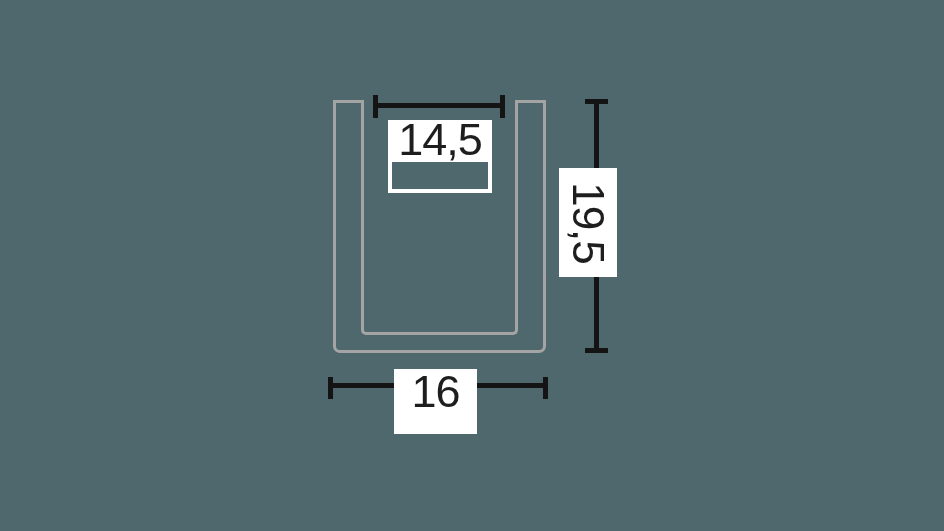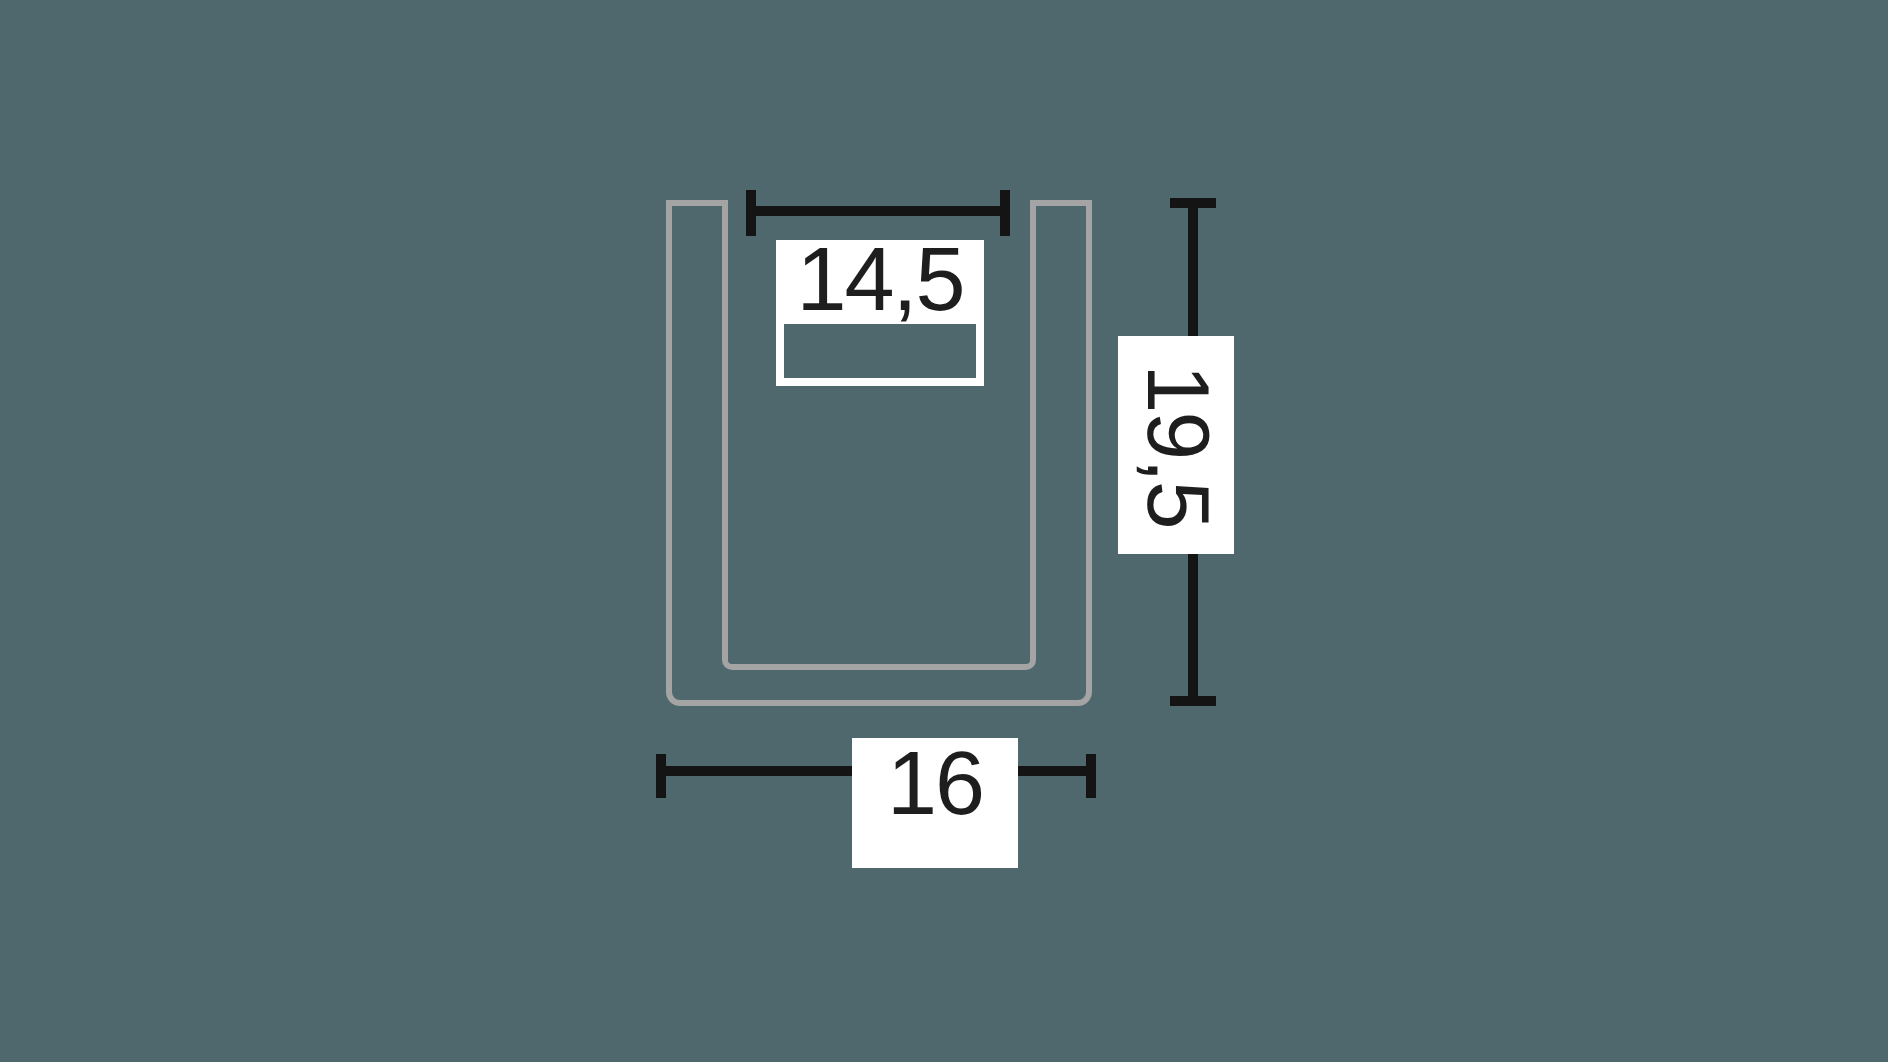--- a/index.html
+++ b/index.html
@@ -48,21 +48,21 @@
   .detail-label {
     position:absolute; left:-4px; top:-4px; width:104px; height:42px;
     background:var(--labelbg,#ffffff);
     display:flex; align-items:flex-end; justify-content:center;
     font-size:45px; line-height:1; letter-spacing:-1px;
   }
   .label-width {
     left:394px; top:369px; width:83px; height:65px;
     background:var(--labelbg,#ffffff);
     display:flex; align-items:flex-start; justify-content:center;
-    font-size:45px; line-height:1.0; letter-spacing:-1px;margin-left:32px;
+    font-size:45px; line-height:1.0; letter-spacing:-1px;
   }
   .label-height {
     left:559px; top:168px; width:58px; height:109px;
     background:var(--labelbg,#ffffff);
     display:flex; align-items:center; justify-content:center;
   }
   .label-height span {
     transform:rotate(90deg); white-space:nowrap;
     font-size:44px; line-height:1; letter-spacing:-1px;
   }

